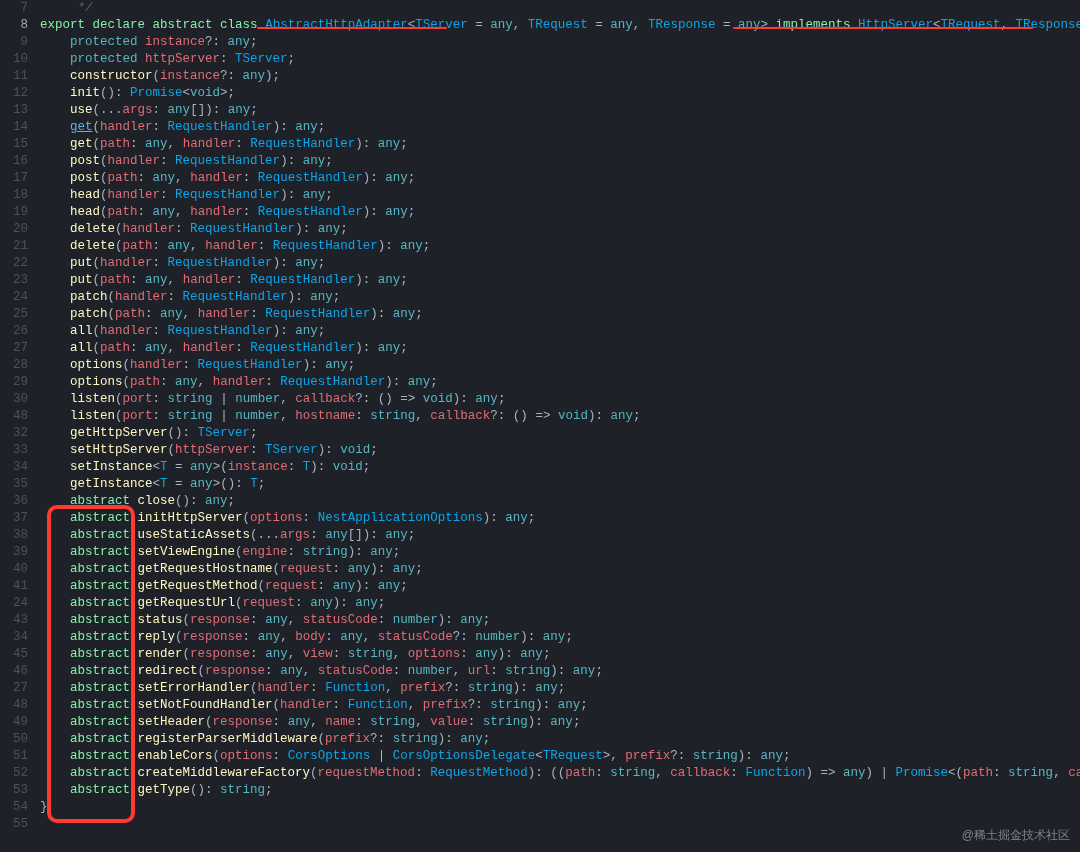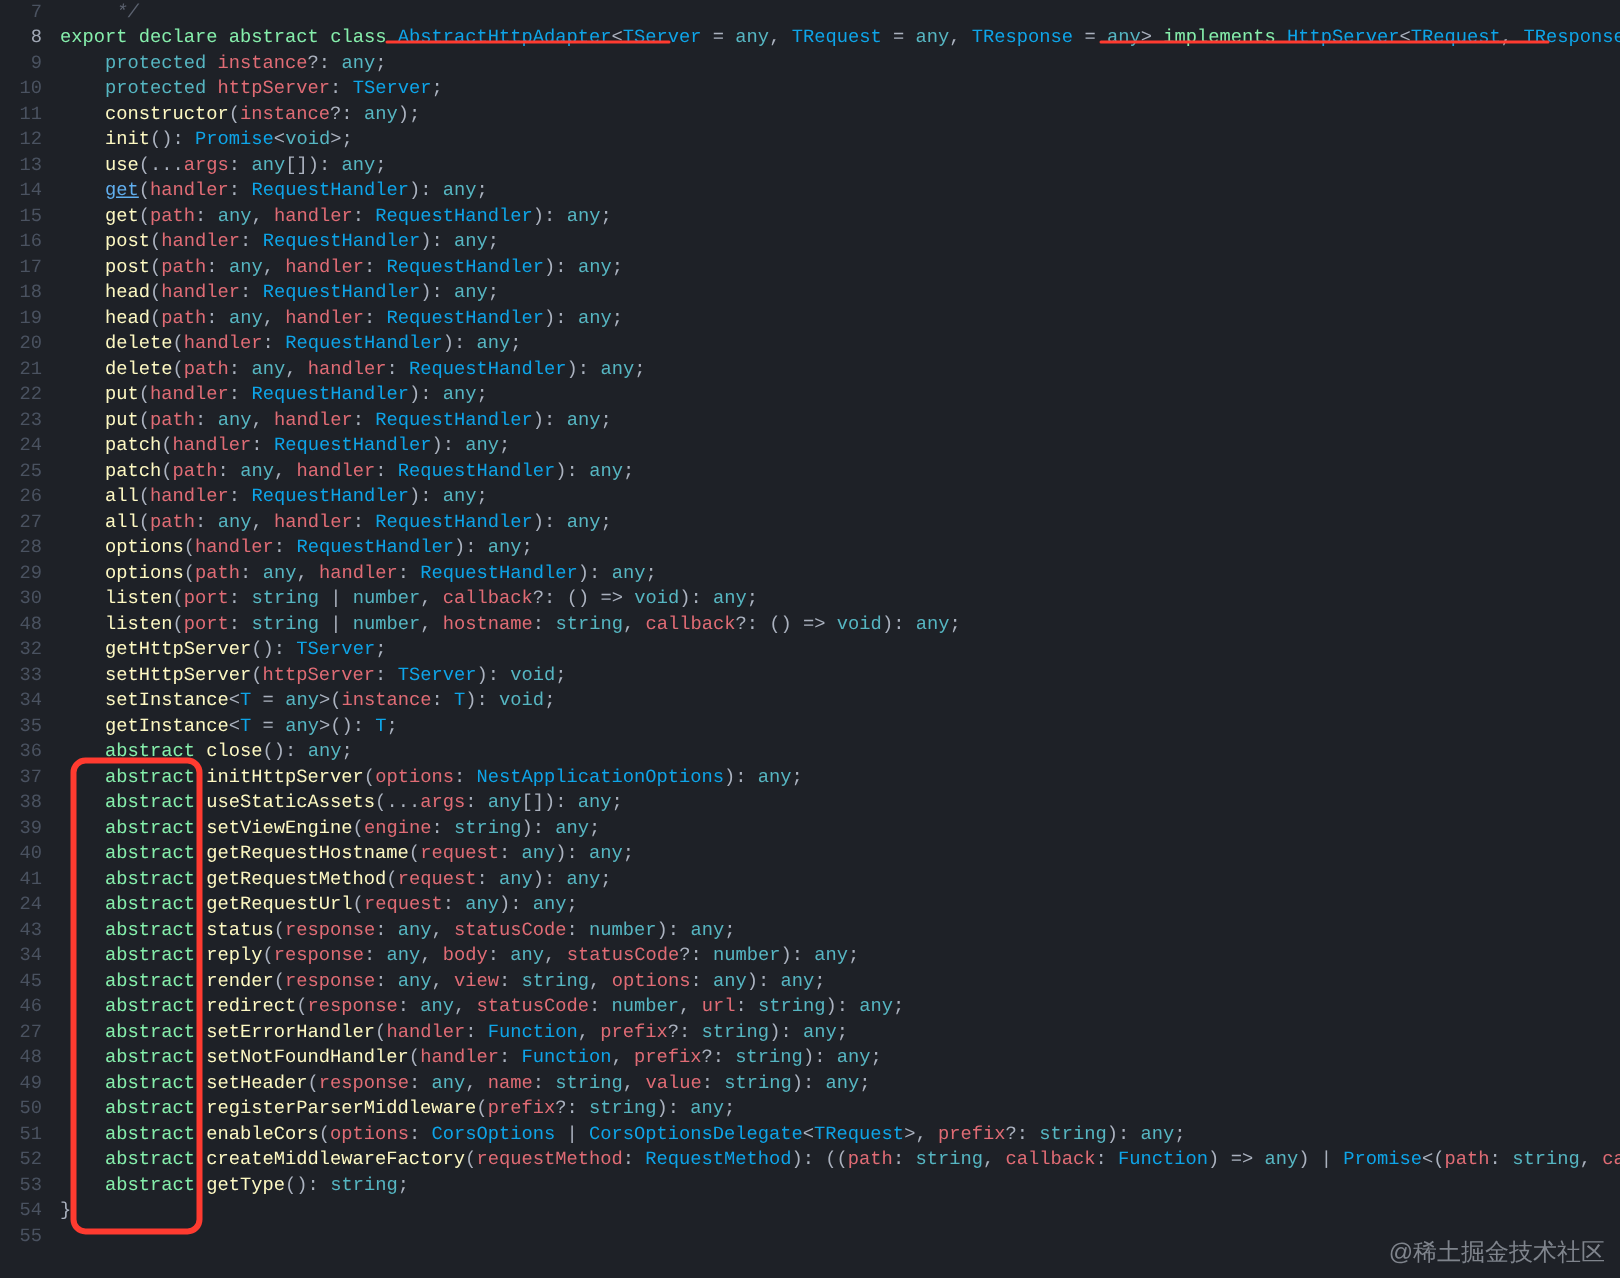--- a/index.html
+++ b/index.html
@@ -57,21 +57,21 @@
     position: absolute;
     border: 4px solid #ff3b30;
     border-radius: 10px;
     pointer-events: none;
   }
   .watermark {
     position: absolute;
     right: 10px;
     bottom: 8px;
     color: #8a8f98;
-    font-size: 16px;
+    font-size: 12px;
     font-family: sans-serif;
     opacity: 0.9;
   }
 </style>
 </head>
 <body>
 
 <div class="editor">
   <div class="gutter">
       <div class="ln">7</div>

